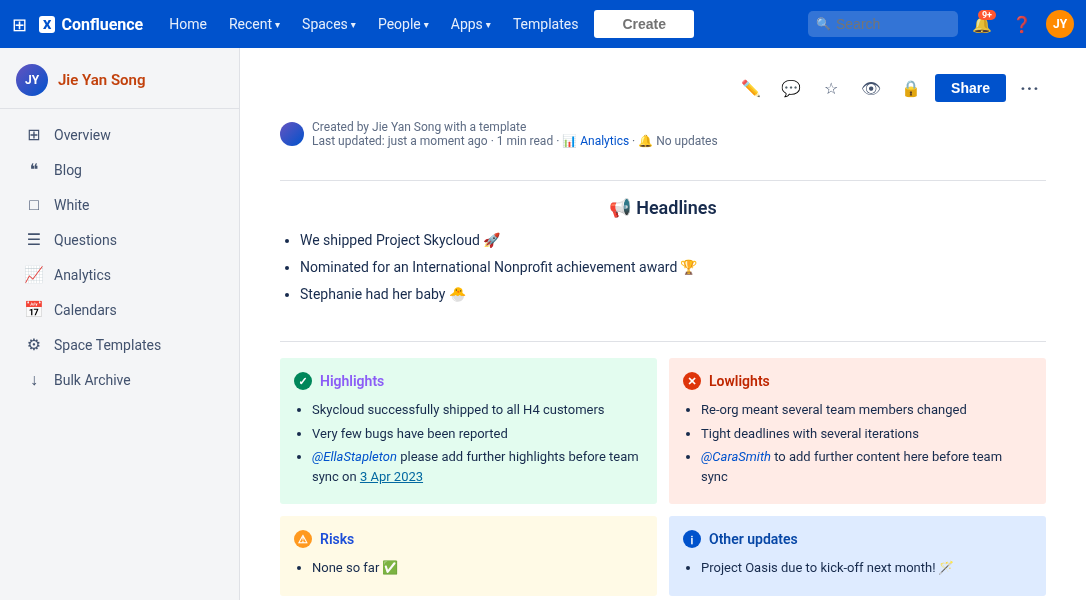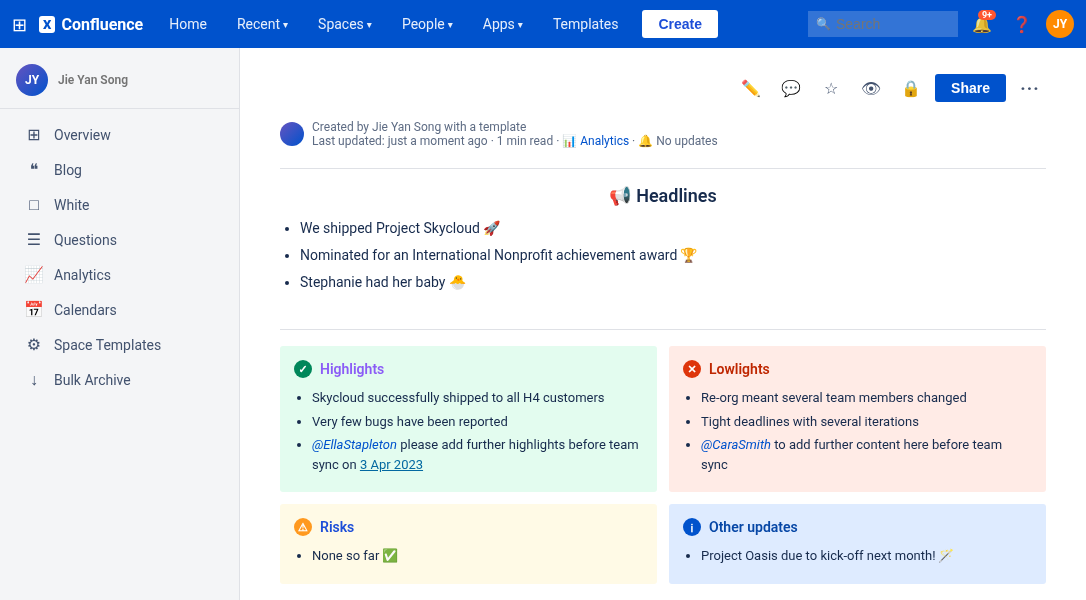--- a/index.html
+++ b/index.html
@@ -13,46 +13,46 @@
       align-items: center;
       padding: 0 12px;
       gap: 8px;
       position: fixed;
       top: 0; left: 0; right: 0;
       z-index: 100;
     }
     .nav-grid-icon { color: #fff; font-size: 18px; margin-right: 4px; cursor: pointer; }
     .nav-logo { display: flex; align-items: center; gap: 6px; color: #fff; font-weight: 700; font-size: 16px; margin-right: 8px; }
     .nav-logo-x { background: #fff; color: #0052CC; border-radius: 3px; padding: 1px 4px; font-weight: 900; font-size: 13px; }
-    .nav-links { display: flex; align-items: center; gap: 10px; flex: 1; }
+    .nav-links { display: flex; align-items: center; gap: 2px; flex: 1; }
     .nav-link {
       color: rgba(255,255,255,0.9);
       padding: 6px 10px;
       border-radius: 3px;
       cursor: pointer;
       font-size: 14px;
       display: flex; align-items: center; gap: 3px;
     }
     .nav-link .chevron { font-size: 10px; }
     .nav-create-btn {
       background: #fff;
-      color: #1d4ed8;
+      color: #737373;
       border: none;
       border-radius: 3px;
-      padding: 6px 16px;
+      padding: 6px 28px;
       font-weight: 600;
       font-size: 14px;
       cursor: pointer;
       margin-left: 4px;
     }
     .nav-right { display: flex; align-items: center; gap: 8px; margin-left: auto; }
     .nav-search {
       background: rgba(255,255,255,0.2);
       border: none;
-      border-radius: 0;
+      border-radius: 5px;
       padding: 5px 10px 5px 28px;
       color: #fff;
       font-size: 14px;
       width: 150px;
       position: relative;
     }
     .search-wrap { position: relative; }
     .search-icon-nav { position: absolute; left: 8px; top: 50%; transform: translateY(-50%); color: rgba(255,255,255,0.8); font-size: 12px; pointer-events: none; }
     .nav-icon-btn { color: rgba(255,255,255,0.9); width: 32px; height: 32px; display: flex; align-items: center; justify-content: center; border-radius: 50%; cursor: pointer; font-size: 16px; position: relative; }
     .badge { position: absolute; top: 2px; right: 2px; background: #FF5630; color: #fff; font-size: 9px; border-radius: 8px; padding: 0 4px; font-weight: 700; min-width: 14px; text-align: center; }
@@ -71,21 +71,21 @@
       z-index: 50;
     }
     .sidebar-user {
       display: flex;
       align-items: center;
       gap: 10px;
       padding: 16px 16px 12px;
       border-bottom: 1px solid #DFE1E6;
     }
     .sidebar-avatar { width: 32px; height: 32px; border-radius: 50%; background: linear-gradient(135deg, #6554C0, #0052CC); display: flex; align-items: center; justify-content: center; color: #fff; font-size: 12px; font-weight: 700; flex-shrink: 0; }
-    .sidebar-username { font-weight: 600; font-size: 12px; color: #737373; }
+    .sidebar-username { font-weight: 600; font-size: 15px; color: #c2410c; }
     .sidebar-nav { padding: 8px 0; }
     .sidebar-item {
       display: flex;
       align-items: center;
       gap: 10px;
       padding: 8px 16px;
       cursor: pointer;
       color: #42526E;
       font-size: 14px;
       border-radius: 3px;
@@ -111,21 +111,21 @@
       justify-content: flex-end;
       gap: 8px;
       margin-bottom: 16px;
     }
     .toolbar-icon { width: 32px; height: 32px; display: flex; align-items: center; justify-content: center; border-radius: 3px; cursor: pointer; color: #42526E; font-size: 16px; }
     .share-btn { background: #0052CC; color: #fff; border: none; border-radius: 3px; padding: 6px 16px; font-weight: 600; font-size: 14px; cursor: pointer; }
     .more-btn { width: 32px; height: 32px; display: flex; align-items: center; justify-content: center; border-radius: 3px; cursor: pointer; color: #42526E; font-size: 18px; font-weight: 700; letter-spacing: 1px; }
 
     
     .page-title { font-size: 32px; font-weight: 700; color: #172B4D; margin-bottom: 12px; }
-    .page-meta { display: flex; align-items: center; gap: 8px; font-size: 12px; color: #5E6C84; margin-bottom: 20px; }
+    .page-meta { display: flex; align-items: center; gap: 8px; font-size: 12px; color: #5E6C84; margin-bottom: 32px; }
     .meta-avatar { width: 24px; height: 24px; border-radius: 50%; background: linear-gradient(135deg, #6554C0, #0052CC); flex-shrink: 0; }
     .meta-link { color: #0052CC; cursor: pointer; }
     .meta-icon { font-size: 12px; }
 
     .section-divider { border: none; border-top: 1px solid #DFE1E6; margin: 16px 0; }
 
     .page-section { margin-bottom: 36px; }
     .section-heading { font-size: 18px; font-weight: 600; margin-bottom: 12px; text-align: center; }
     .bullet-list { padding-left: 20px; }
     .bullet-list li { margin-bottom: 6px; font-size: 14px; line-height: 1.5; }

